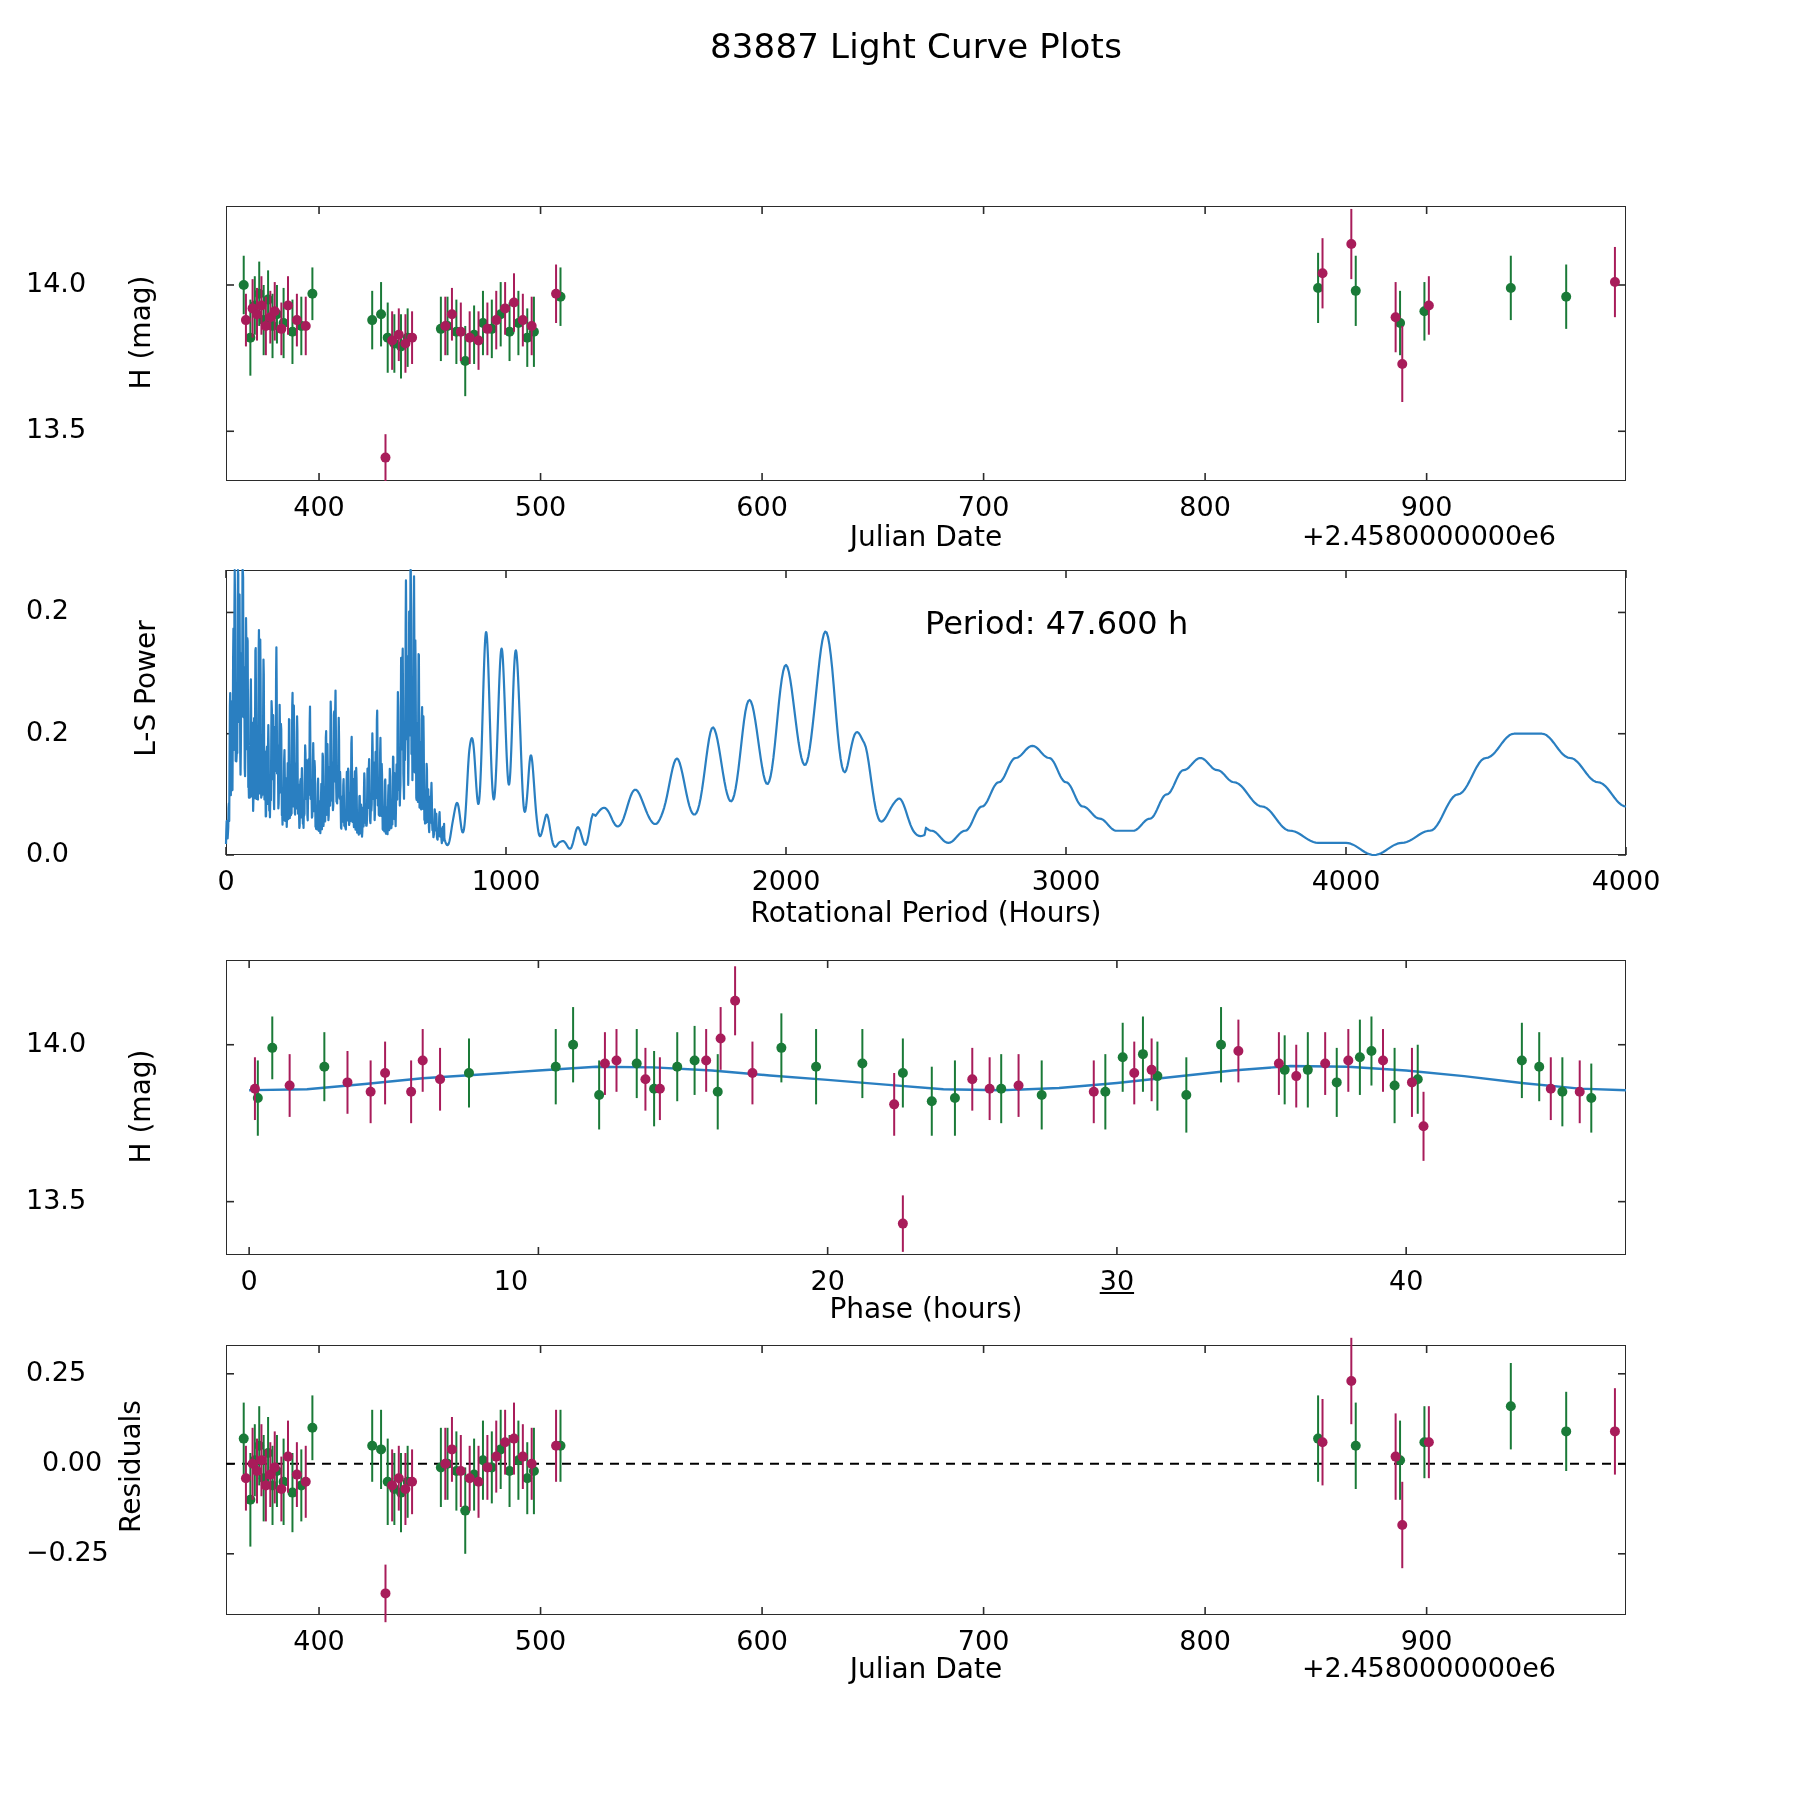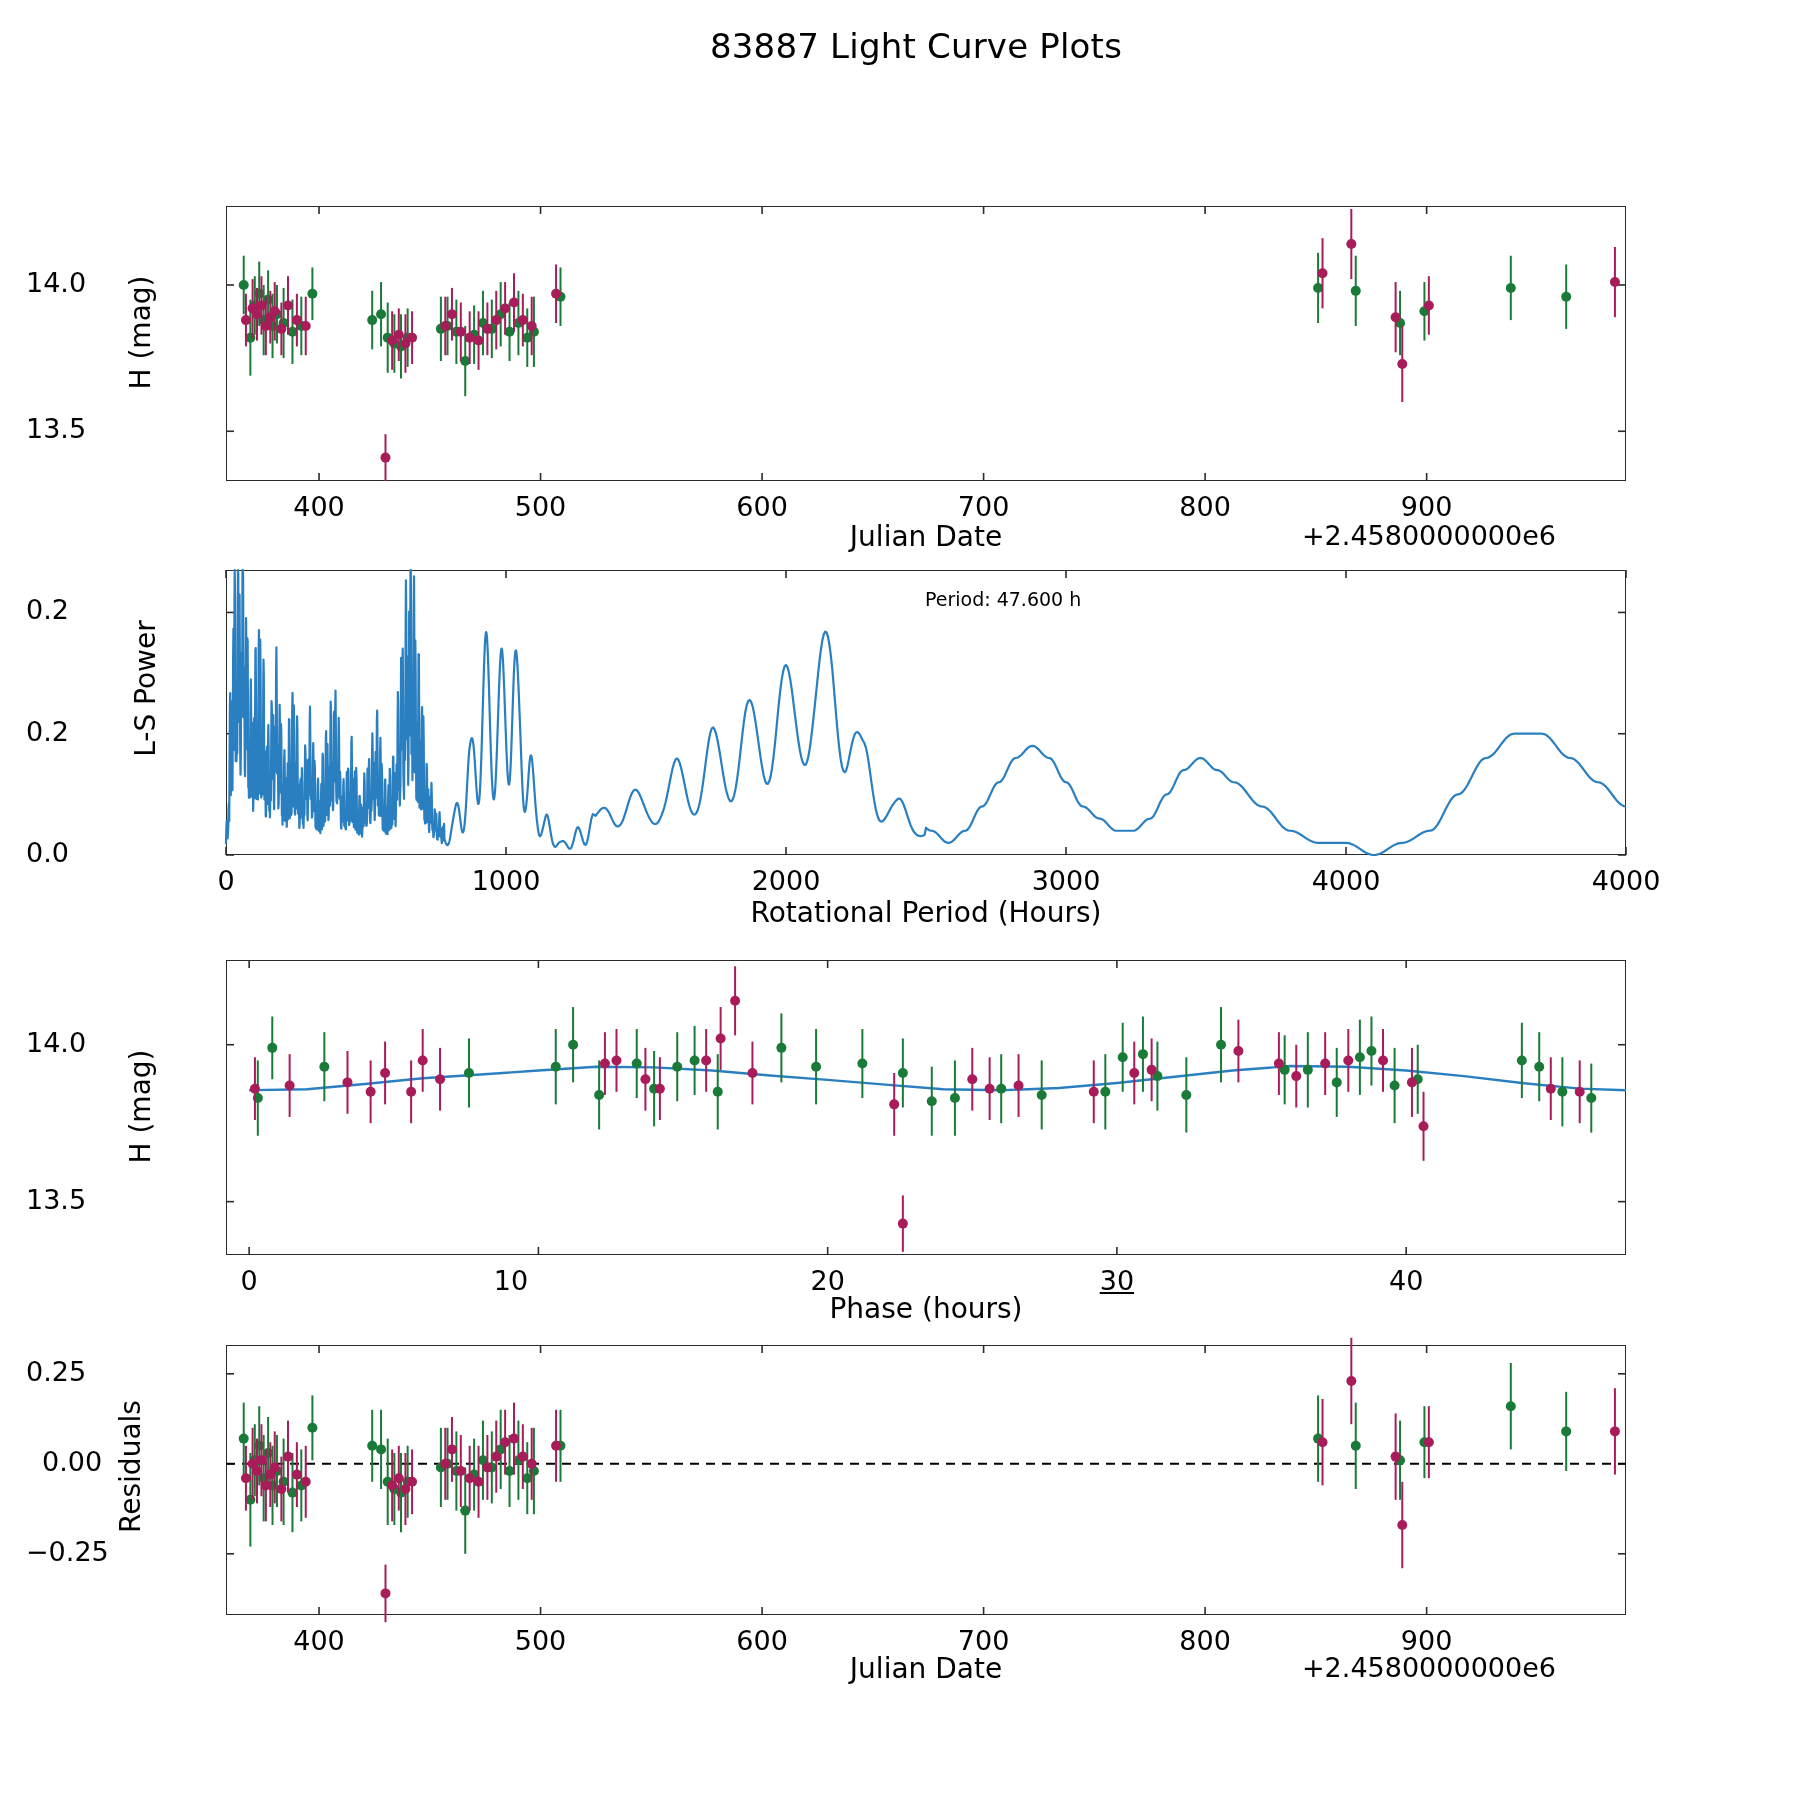--- a/index.html
+++ b/index.html
@@ -11,21 +11,21 @@
   }
   .panel{position:absolute;}
   .frame{position:absolute;left:0;top:0;width:100%;height:100%;
          border:1.6px solid #2b2b2b;box-sizing:border-box;background:#fff;}
   svg{position:absolute;left:0;top:0;overflow:visible;}
   .axlabel{position:absolute;font-size:28px;text-align:center;}
   .ylabel{position:absolute;font-size:28px;transform-origin:50% 50%;white-space:nowrap;}
   .tick{position:absolute;font-size:27px;text-align:center;white-space:nowrap;}
   .ytick{position:absolute;font-size:27px;text-align:left;white-space:nowrap;}
   .offset{position:absolute;font-size:27px;white-space:nowrap;}
-  .annot{position:absolute;font-size:19px;white-space:nowrap;}
+  .annot{position:absolute;font-size:32px;white-space:nowrap;margin-top:16px;}
 </style>
 </head>
 <body>
 
 <div id="root">
   <div class="fig-title">83887 Light Curve Plots</div>
 
   <div class="panel" id="p1" style="left:226px;top:206px;width:1400px;height:275px;">
     <div class="frame"></div>
     <svg id="svg1" width="1400" height="275">

